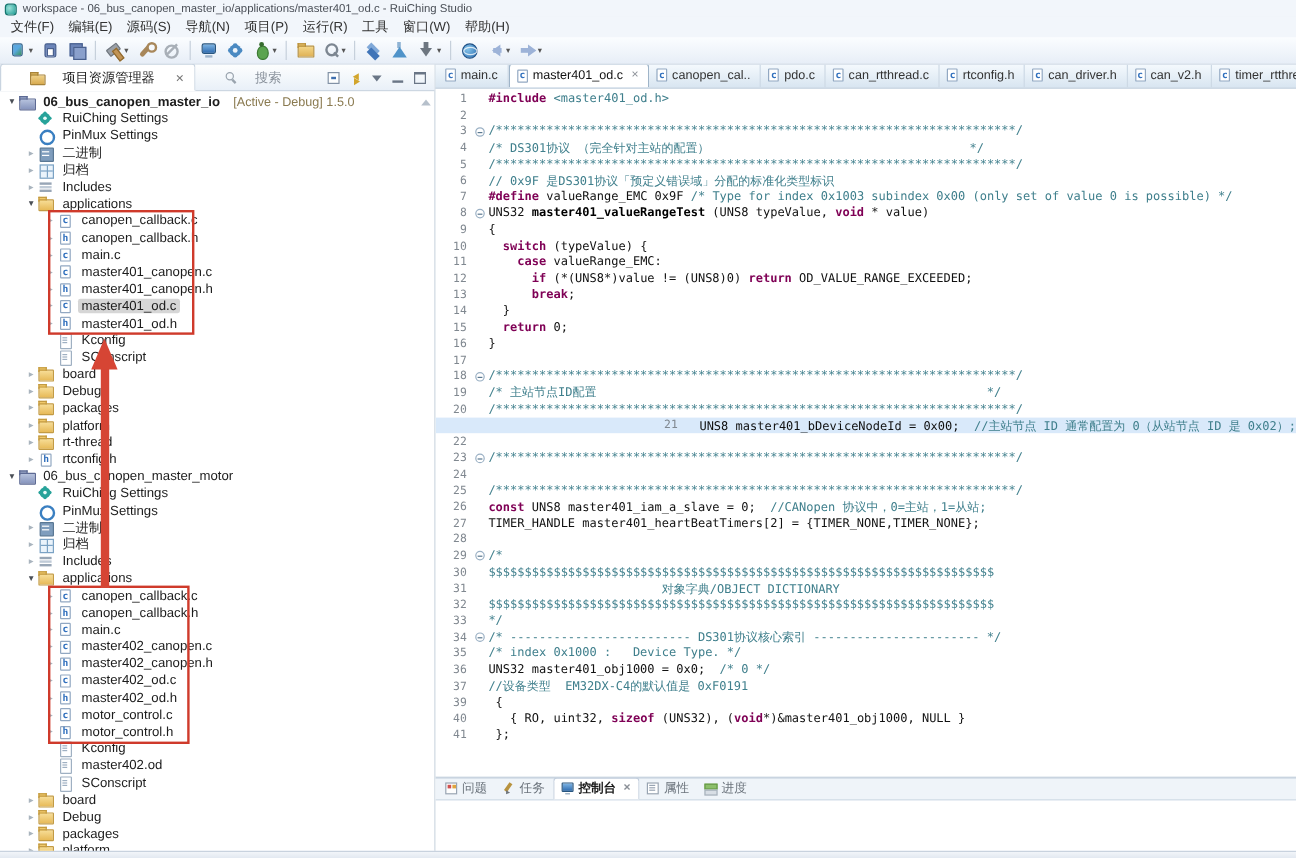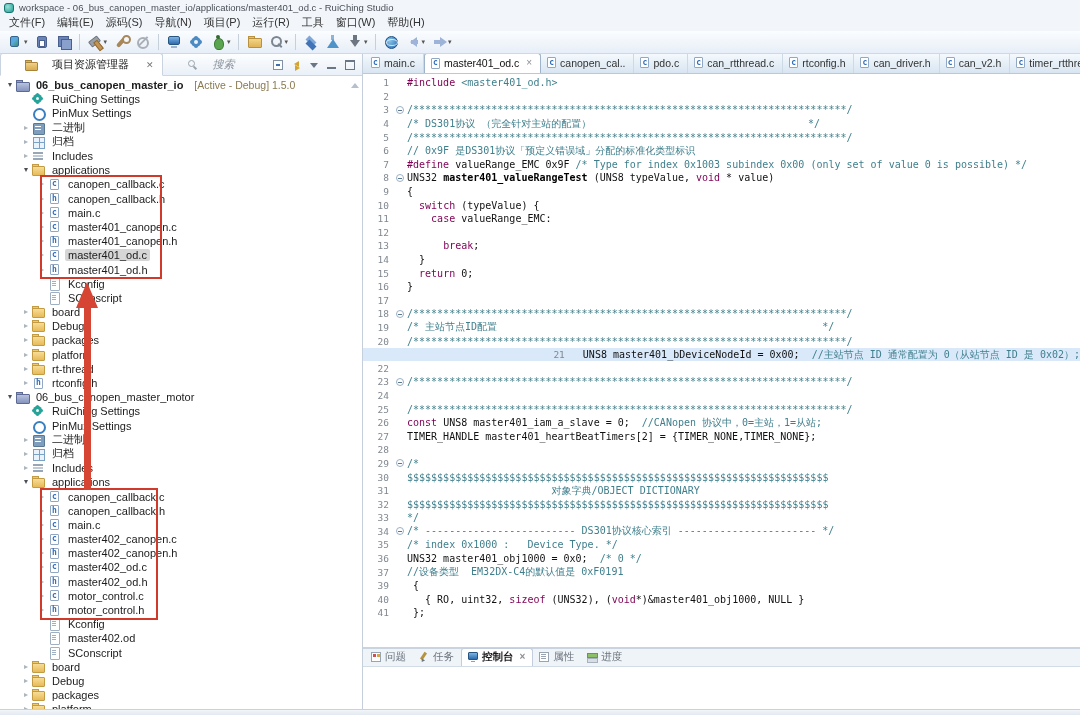--- a/index.html
+++ b/index.html
@@ -59,21 +59,21 @@
   .i-forward::before { top:6px; left:3px; width:7px; height:4px; background:#9db3d8; }
   .i-forward::after  { top:3px; left:9px; width:0; height:0; border:5px solid transparent; border-left:7px solid #9db3d8; }
 
   
   .main { flex:1; display:flex; min-height:0; }
   .explorer { width:363px; flex:none; display:flex; flex-direction:column; background:#fff; border-right:1px solid #c4cfdb; }
 
   .view-header { height:22px; flex:none; display:flex; align-items:flex-end; background:linear-gradient(#fdfefe,#e9f0f8); border-bottom:1px solid #cdd7e2; }
   .view-tab { display:flex; align-items:center; gap:15px; padding:3px 8px 3px 24px; font-size:11px; }
   .view-tab.active { background:#fff; border:1px solid #c9d4e0; border-bottom:1px solid #fff; border-radius:3px 3px 0 0; margin-bottom:-1px; color:#222; }
-  .view-tab.inactive { color:#8a929c;font-style:italic; }
+  .view-tab.inactive { color:#8a929c; }
   .vt-close { color:#777; font-size:9px; margin-left:2px; }
   .view-tools { margin-left:auto; display:flex; align-items:center; gap:6px; padding:0 6px 4px 0; }
   .vtool { width:12px; height:12px; position:relative; display:inline-block; }
   .vtool::before, .vtool::after { content:""; position:absolute; }
   .v-collapse::before { inset:1px; border:1px solid #8292a6; background:#fdfefe; }
   .v-collapse::after  { top:5px; left:4px; width:4px; height:1.5px; background:#3f6fae; }
   .v-link::before { top:2px; left:1px; width:0; height:0; border:3px solid transparent; border-right:5px solid #d2a52c; }
   .v-link::after  { top:6px; left:5px; width:0; height:0; border:3px solid transparent; border-left:5px solid #d2a52c; }
   .v-menu::before { top:4px; left:2px; width:0; height:0; border:4px solid transparent; border-top:5px solid #6a7686; }
   .v-min::before { bottom:2px; left:1px; width:9px; height:2px; background:#6a7686; }
@@ -131,21 +131,21 @@
   .etab-close { color:#8a8f96; font-size:10px; margin-left:3px; line-height:1; }
 
   .code-area { flex:1; background:#fff; overflow:hidden; position:relative; padding-top:2px; }
   .cline { height:13.6px; display:flex; align-items:center; }
   .cline.hl { background:#d9e9fa;justify-content:flex-end; }
   .lnum { width:30px; flex:none; text-align:right; padding-right:4px; font-family:"DejaVu Sans Mono", monospace; font-size:9.5px; color:#808890; }
   .foldcol { width:14px; flex:none; display:flex; align-items:center; justify-content:center; }
   .foldmark { width:8px; height:8px; border:1px solid #9ab0c4; border-radius:50%; background:#fff; position:relative; }
   .foldmark::before { content:""; position:absolute; top:3px; left:1px; width:4px; height:1px; background:#5a7890; }
   .ctext { font-family:"DejaVu Sans Mono", monospace; font-size:10px; white-space:pre; color:#111; }
-  .ctext .k { color:#7f0055; font-weight:normal; }
+  .ctext .k { color:#7f0055; font-weight:bold; }
   .ctext .c { color:#3f7f8c; }
   .ctext .f { font-weight:bold; color:#000; }
 
   
   .console { height:62px; flex:none; display:flex; flex-direction:column; border-top:2px solid #c9d4e0; background:#fff; }
   .ctabs { height:18px; flex:none; display:flex; align-items:flex-end; background:#eff4f9; border-bottom:1px solid #d2dce6; padding-left:2px; }
   .ctab { display:flex; align-items:center; gap:3px; font-size:10.5px; color:#6b737c; padding:1px 7px 2px 5px; height:18px; white-space:nowrap; }
   .ctab.active { background:#fff; border:1px solid #c2cedd; border-bottom:none; border-radius:3px 3px 0 0; color:#1a1a1a; font-weight:bold; }
   .cti { width:12px; height:12px; position:relative; flex:none; }
   .cti::before, .cti::after { content:""; position:absolute; }
@@ -637,20 +637,21 @@
             <span class="ctext"><span>  </span><span class="k">switch</span><span> (typeValue) {</span></span>
           </div>
           <div class="cline">
             <span class="lnum">11</span>
             <span class="foldcol"></span>
             <span class="ctext"><span>    </span><span class="k">case</span><span> valueRange_EMC:</span></span>
           </div>
           <div class="cline">
             <span class="lnum">12</span>
             <span class="foldcol"></span>
+            <span class="ctext"><span>      </span><span class="k">if</span><span> (*(UNS8*)value != (UNS8)0) </span><span class="k">return</span><span> OD_VALUE_RANGE_EXCEEDED;</span></span>
           </div>
           <div class="cline">
             <span class="lnum">13</span>
             <span class="foldcol"></span>
             <span class="ctext"><span>      </span><span class="k">break</span><span>;</span></span>
           </div>
           <div class="cline">
             <span class="lnum">14</span>
             <span class="foldcol"></span>
             <span class="ctext"><span>  }</span></span>

